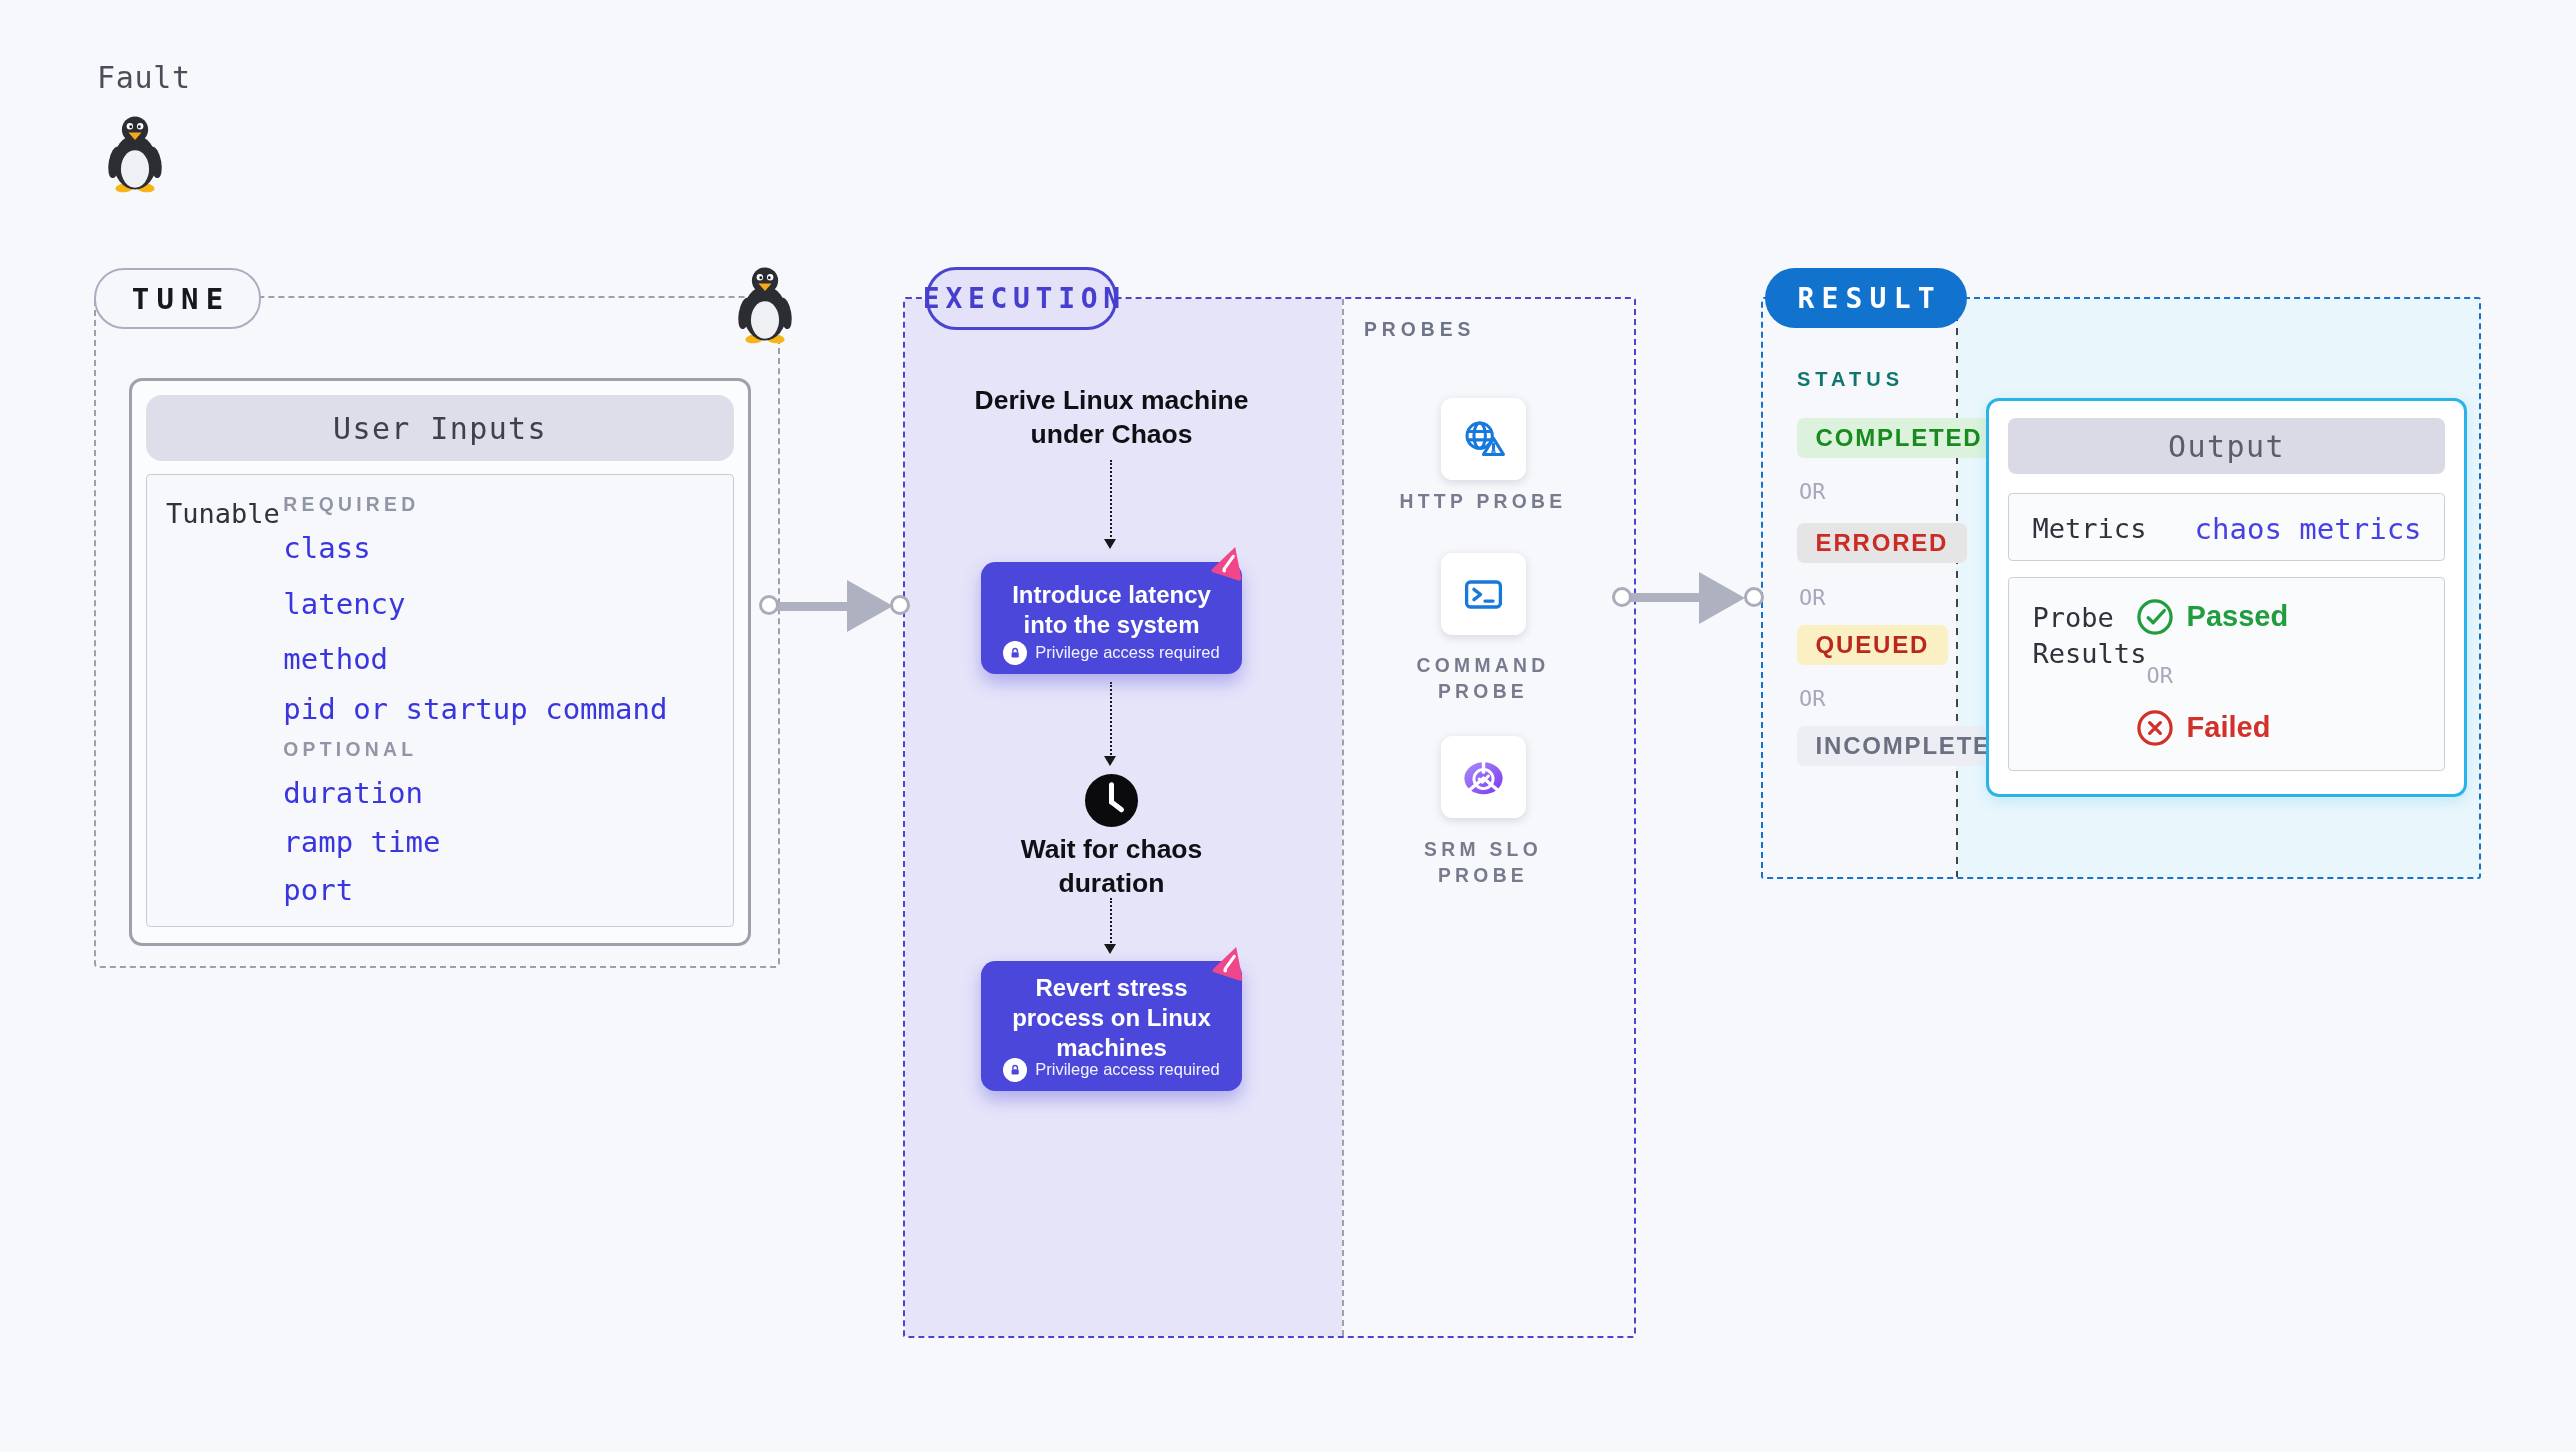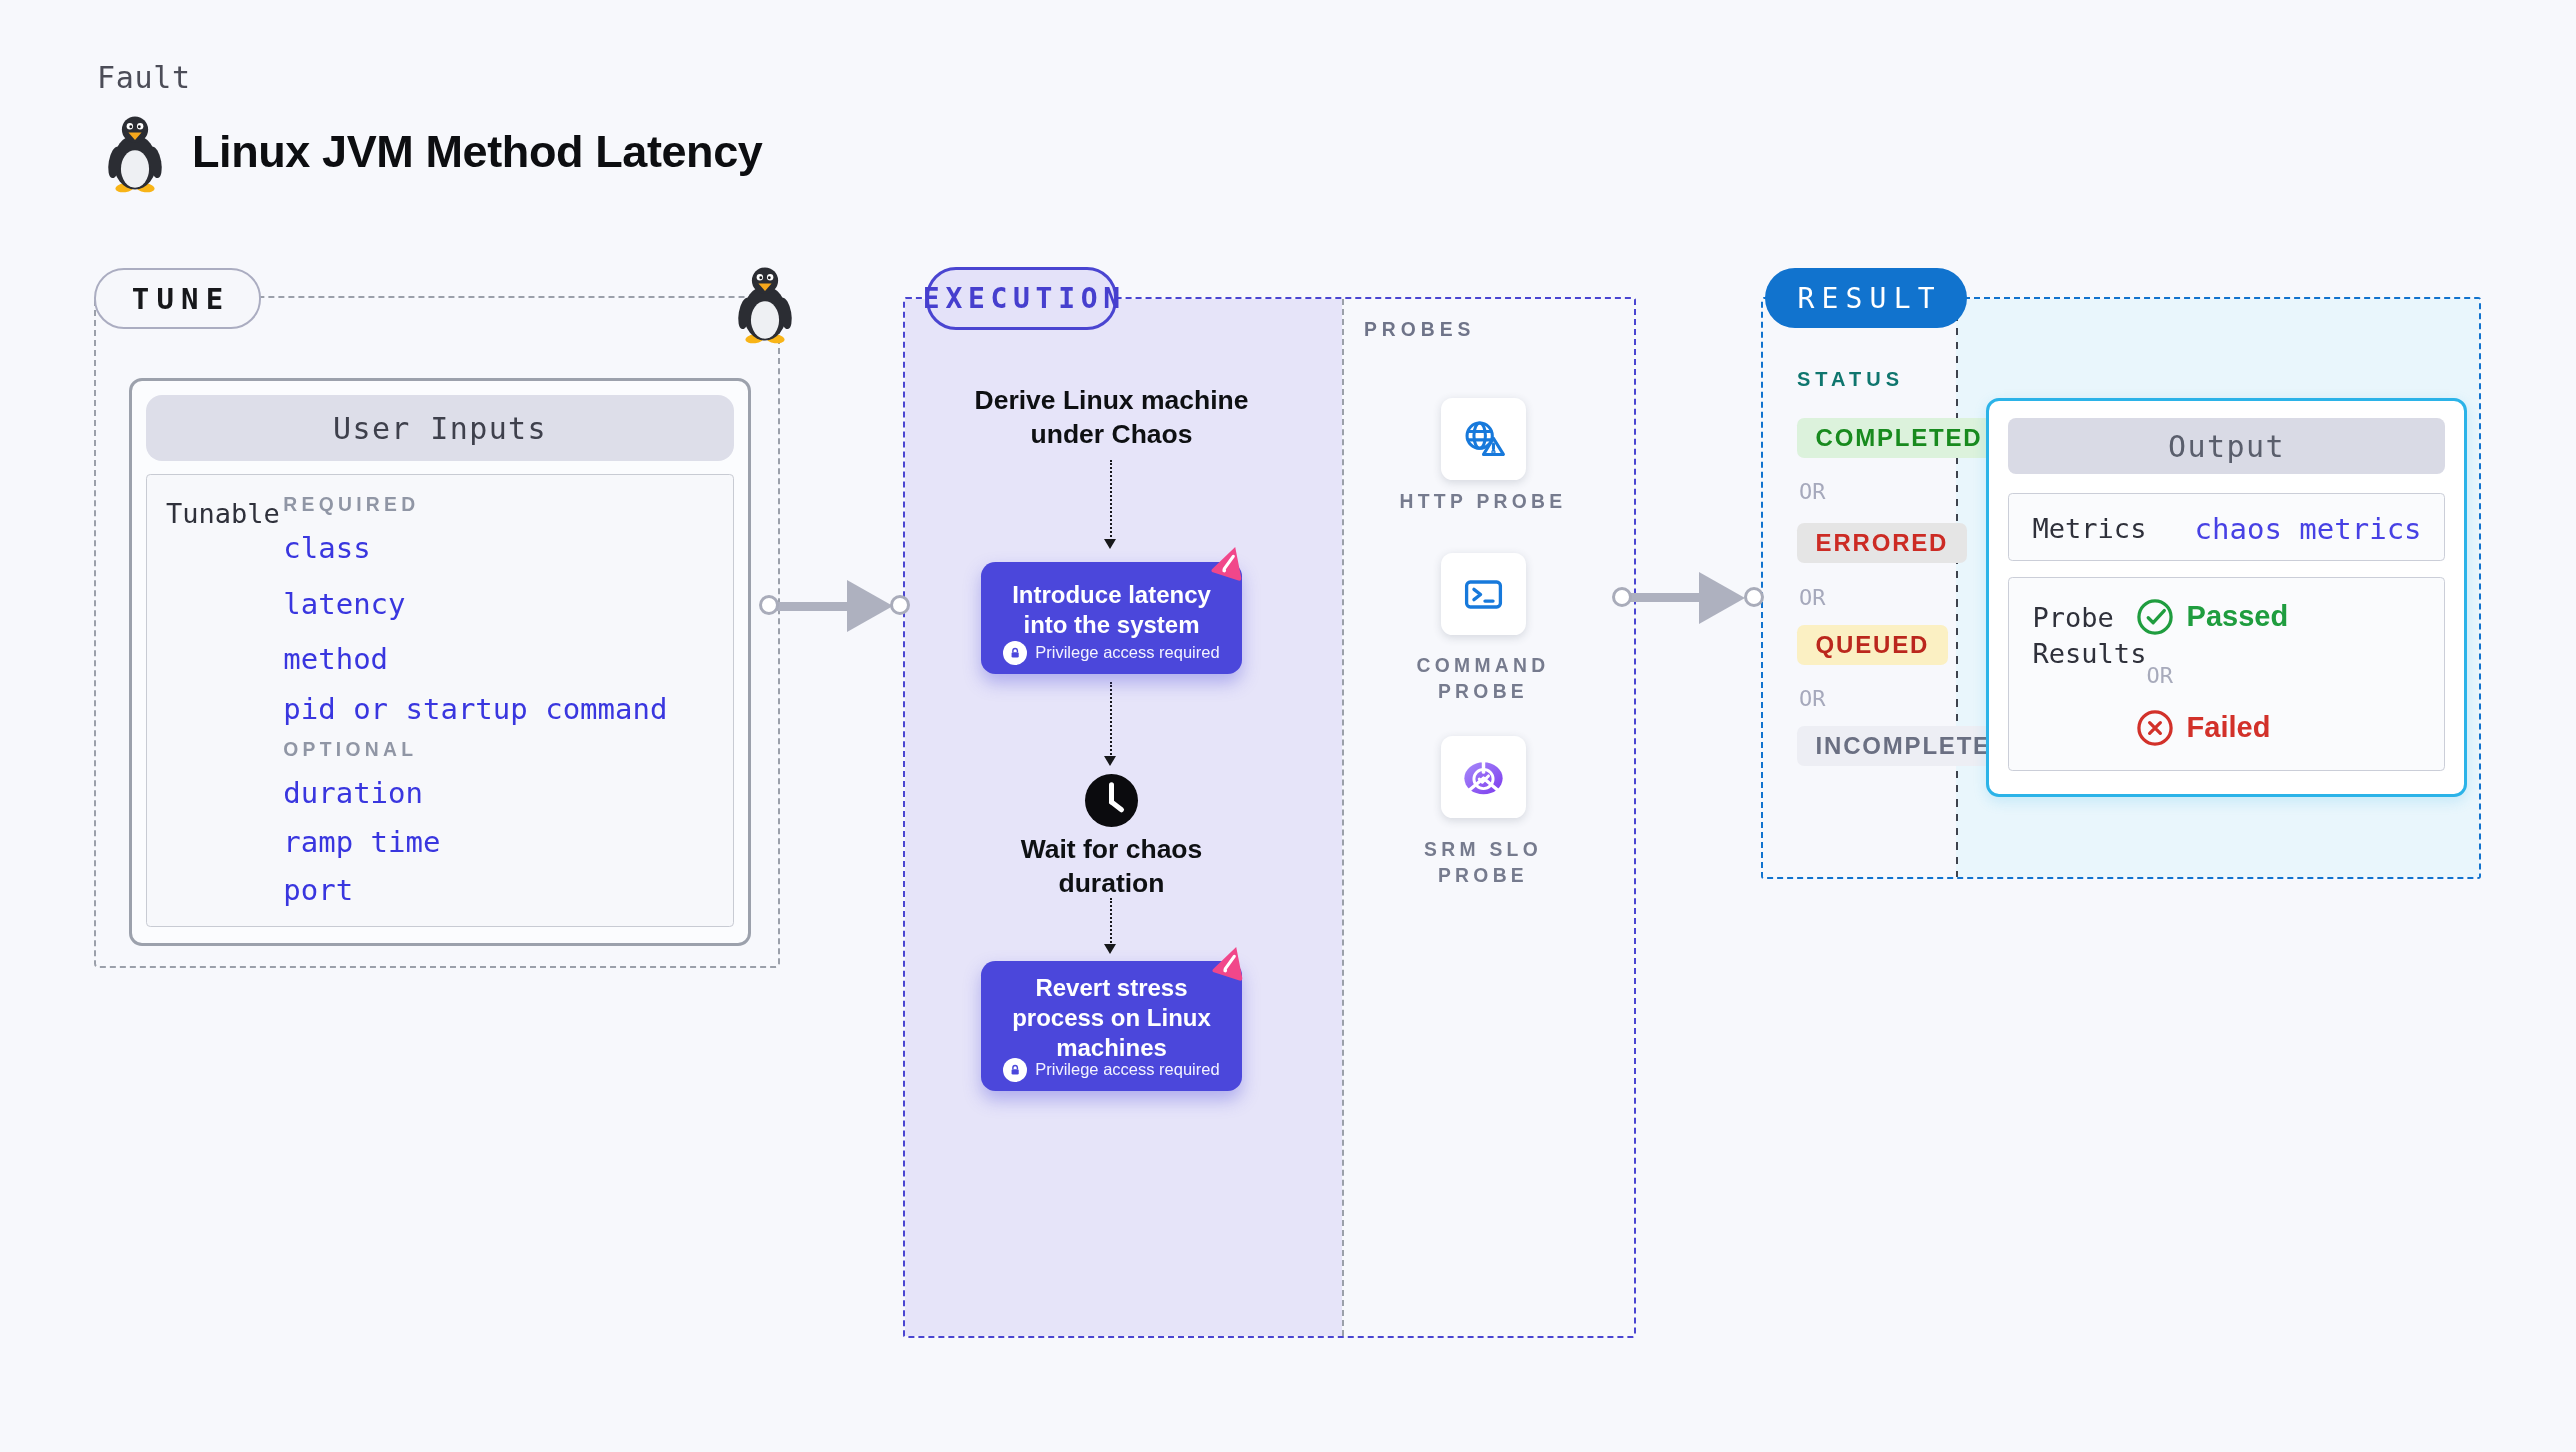--- a/index.html
+++ b/index.html
@@ -13,21 +13,21 @@
   .tux-1{left:105px;top:113px;width:60px;height:80px;}
   .page-title{left:192px;top:126px;font-size:45px;font-weight:700;color:#0D0E11;letter-spacing:-0.4px;}
 
   
   .sec-badge{height:57px;border-radius:30px;display:flex;align-items:center;justify-content:center;z-index:5;}
   .tune-badge{left:94px;top:268px;width:163px;background:#F6F7FB;border:2.9px solid #ABADC1;}
   .tune-badge span{font-size:29px;font-weight:700;color:#17181B;letter-spacing:7.2px;padding-left:7.2px;}
   .exec-badge{left:908px;top:267px;width:185px;background:#E4E2F9;border:3.6px solid #4A45D1;margin-left:18px;}
   .exec-badge span{font-size:28px;font-weight:700;color:#463FCE;letter-spacing:5.7px;padding-left:5.7px;}
   .result-badge{left:1765px;top:268px;width:202px;height:60px;background:#1173CE;}
-  .result-badge span{font-size:28px;font-weight:400;color:#FFFFFF;letter-spacing:7.2px;padding-left:7.2px;}
+  .result-badge span{font-size:28px;font-weight:700;color:#FFFFFF;letter-spacing:7.2px;padding-left:7.2px;}
 
   
   .tune-box{left:94px;top:296px;width:682px;height:668px;border:2.9px dashed #9BA0AA;border-radius:4.3px;}
   .tux-2{left:735px;top:264px;width:60px;height:80px;z-index:6;}
   .ui-card{left:129px;top:378px;width:616px;height:562px;background:#FBFCFE;border:3.6px solid #9CA1AC;border-radius:13px;}
   .ui-header{left:14.3px;top:14.3px;right:14.3px;height:66px;background:#DDDEE9;border-radius:16px;display:flex;align-items:center;justify-content:center;}
   .ui-header span{font-size:30px;color:#3E404C;letter-spacing:1.4px;}
   .ui-list{left:14.3px;right:14.3px;top:93px;bottom:15.8px;background:#F7F8FB;border:1.4px solid #C8CBD3;border-radius:4.3px;}
   .tunable-label{left:18.6px;top:23px;font-size:27px;color:#2F313B;}
   .req-head{left:136px;font-size:19.3px;font-weight:700;color:#9096A5;letter-spacing:4.3px;}
@@ -118,21 +118,20 @@
     </symbol>
   </defs>
 </svg>
 
 <div class="canvas">
 
   <div class="abs mono fault-label">Fault</div>
   <svg class="abs tux-1" viewBox="0 0 84 112" width="60" height="80">
       <use href="#sym-tux"></use>
     </svg>
-  <div class="abs page-title">Linux JVM Method Latency</div>
 
   <div class="abs tune-box"></div>
   <div class="abs sec-badge tune-badge">
     <span class="mono">TUNE</span>
   </div>
   <svg class="abs tux-2" viewBox="0 0 84 112" width="60" height="80">
       <use href="#sym-tux"></use>
     </svg>
 
   <div class="abs ui-card">

